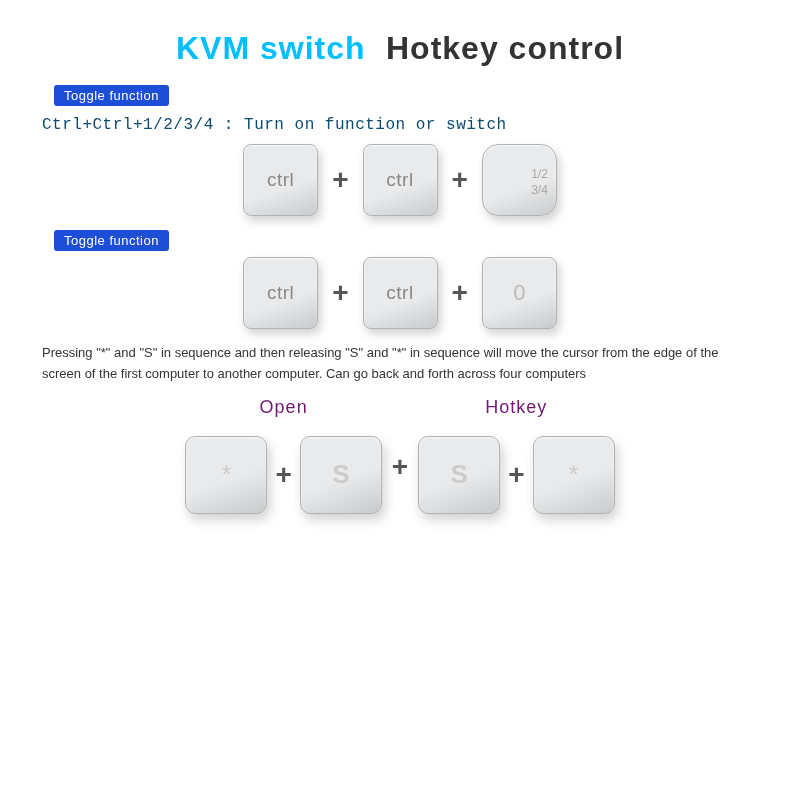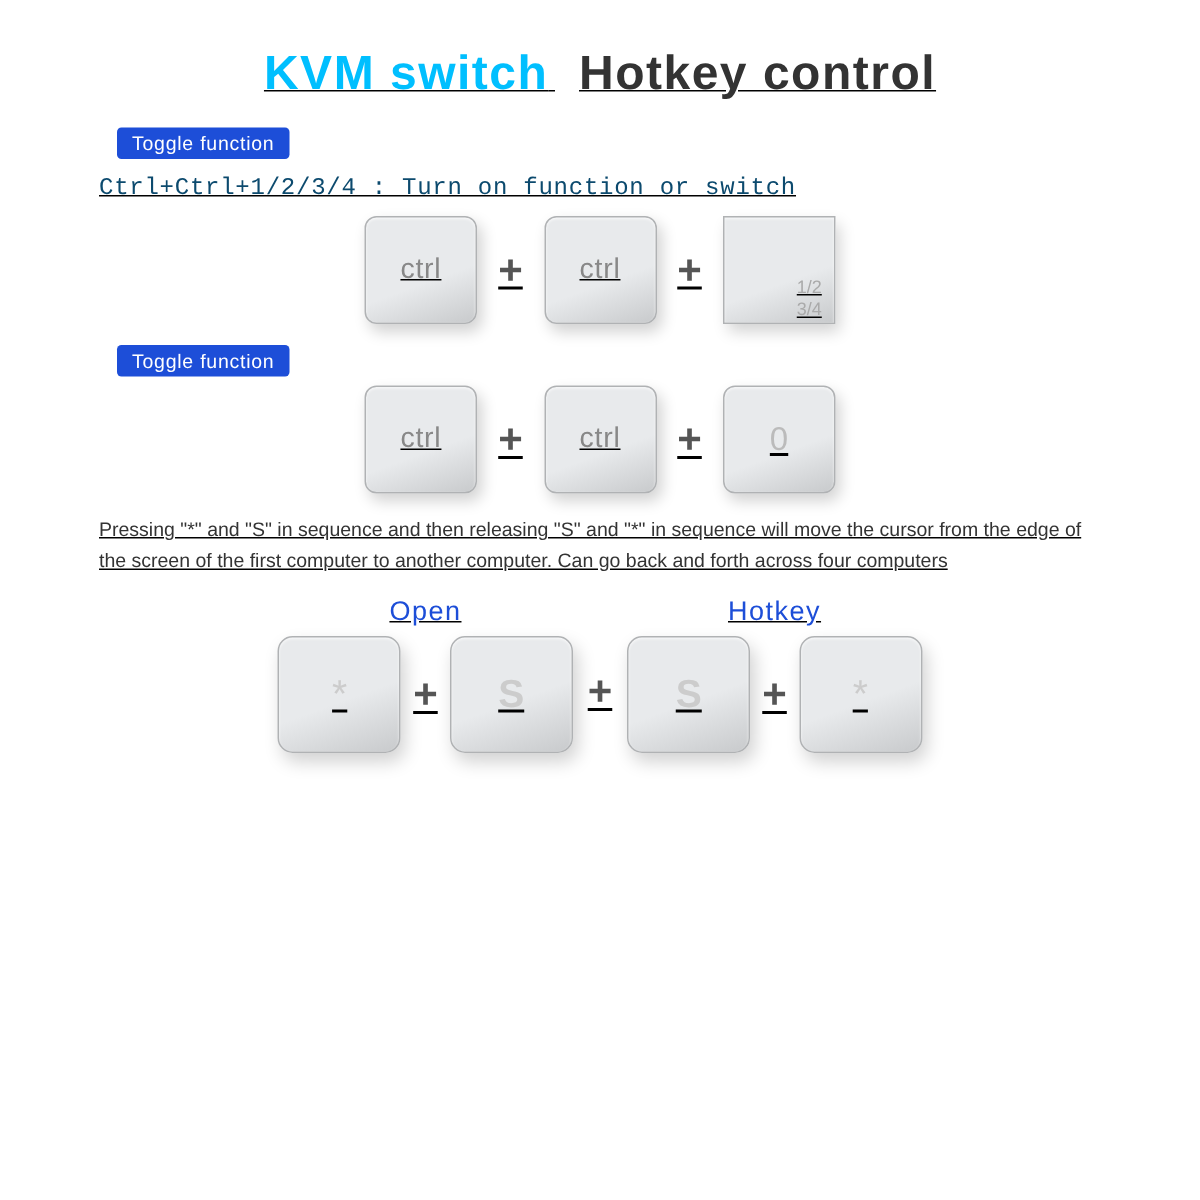--- a/index.html
+++ b/index.html
@@ -8,22 +8,21 @@
       width: 800px;
       height: 800px;
       background: #ffffff;
       font-family: Arial, sans-serif;
       overflow: hidden;
     }
 
     .page {
       width: 800px;
       height: 740px;
-      padding: 20px 56px;
-      text-decoration: underline;
+      padding: 20px 32px;
     }
 
     .main-title {
       text-align: center;
       margin-bottom: 18px;
       margin-top: 10px;
     }
 
     .main-title .kvm {
       color: #00bfff;
@@ -101,29 +100,29 @@
       font-family: Arial, sans-serif;
       letter-spacing: 0.5px;
     }
 
     
     .key-num {
       width: 75px;
       height: 72px;
       background: linear-gradient(160deg, #e8eaec 60%, #c8cacc 100%);
       border: 1.5px solid #b0b2b4;
-      border-radius: 0;
+      border-radius: 16px;
       box-shadow: 3px 5px 10px rgba(0,0,0,0.18), inset 0 1px 2px rgba(255,255,255,0.7);
       color: #999;
       font-family: Arial, sans-serif;
       font-size: 12px;
       display: flex;
       flex-direction: column;
       align-items: flex-end;
-      justify-content: flex-end;
+      justify-content: center;
       padding: 6px 8px 0 0;
     }
 
     .key-num .num-lines {
       display: flex;
       flex-direction: column;
       align-items: flex-end;
       font-size: 12px;
       line-height: 1.3;
       color: #aaa;
@@ -186,22 +185,22 @@
     }
 
     .open-close-group {
       display: flex;
       flex-direction: column;
       align-items: center;
     }
 
     .group-label {
       font-size: 18px;
-      color: #1d4ed8;
-      margin-bottom: 6px;
+      color: #701a75;
+      margin-bottom: 18px;
       font-family: Arial, sans-serif;
       letter-spacing: 1px;
     }
 
     .group-keys {
       display: flex;
       align-items: center;
       gap: 8px;
     }
 

